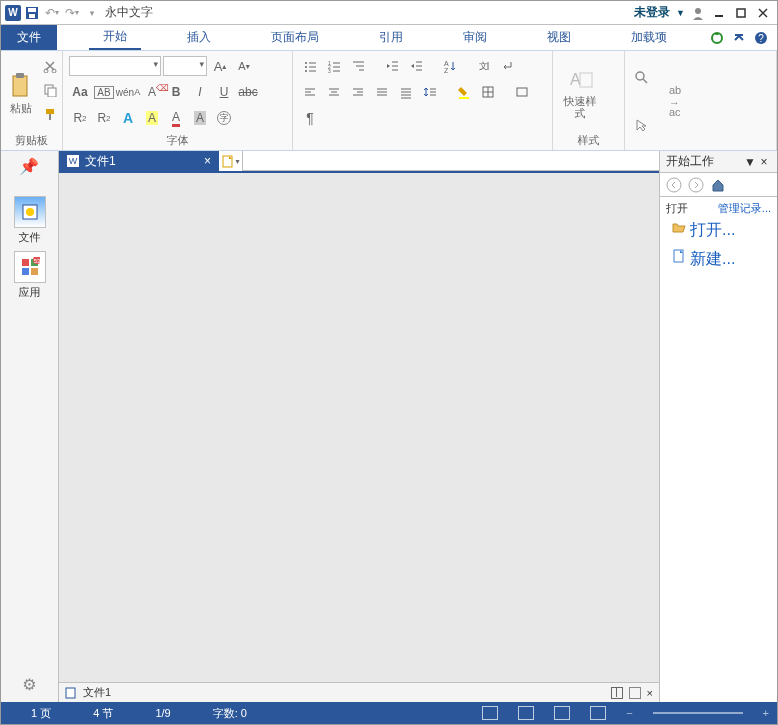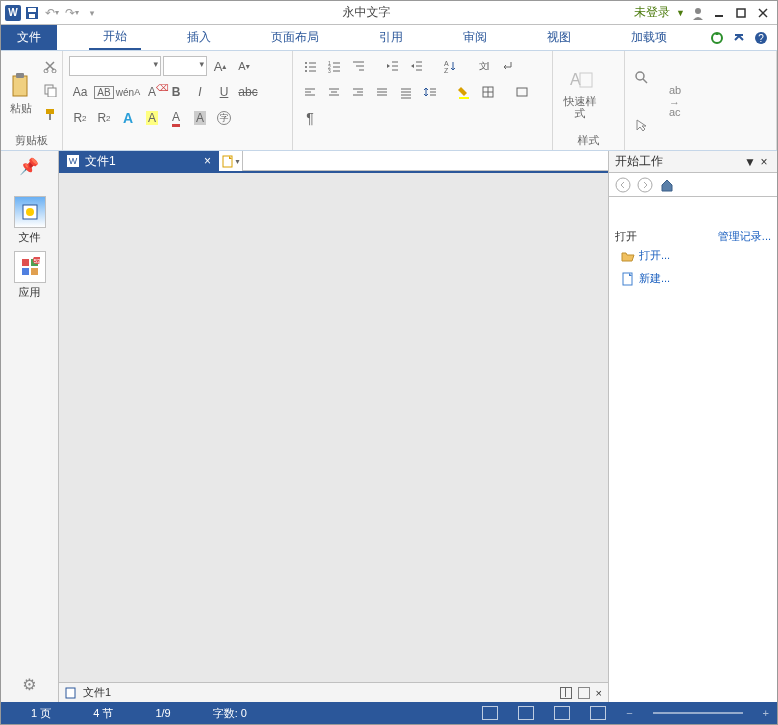--- a/index.html
+++ b/index.html
@@ -3,23 +3,23 @@
 <meta charset="utf-8">
 <style>
 * { box-sizing: border-box; margin: 0; padding: 0; }
 body { font-family: "Microsoft YaHei", sans-serif; font-size: 12px; background: #fff; width: 778px; height: 725px; overflow: hidden; border: 1px solid #999; }
 
 .titlebar { height: 24px; background: #fff; display: flex; align-items: center; border-bottom: 1px solid #c0c0c0; }
 .titlebar .qat { display: flex; align-items: center; gap: 2px; padding: 0 4px; }
 .titlebar .app-icon { width: 16px; height: 16px; background: #2b579a; color: #fff; font-size: 10px; font-weight: bold; display: flex; align-items: center; justify-content: center; border-radius: 2px; }
 .titlebar .qat-btn { width: 18px; height: 18px; display: flex; align-items: center; justify-content: center; color: #999; cursor: pointer; }
 .titlebar .qat-btn.save { color: #2b579a; }
-.titlebar .title { flex: 1; text-align: center; color: #444; }
+.titlebar .title { flex: 1; text-align: left; color: #444; }
 .titlebar .right { display: flex; align-items: center; gap: 6px; padding: 0 6px; }
-.titlebar .right span { color: #4d7c0f; cursor: pointer; }
+.titlebar .right span { color: #0c4a6e; cursor: pointer; font-weight: bold; }
 .titlebar .win-btn { width: 16px; height: 16px; display: flex; align-items: center; justify-content: center; color: #333; }
 
 .menubar { height: 26px; background: #fff; display: flex; align-items: stretch; border-bottom: 1px solid #c5d6e8; }
 .menubar .file-tab { background: #2b579a; color: #fff; padding: 0 16px; display: flex; align-items: center; }
 .menubar .tab { padding: 0 14px; display: flex; align-items: center; color: #2b579a; cursor: pointer; margin-left: 32px; }
 .menubar .tab.active { color: #2b579a; border-bottom: 2px solid #2b579a; font-weight: normal; }
 .menubar .spacer { flex: 1; }
 .menubar .helpicons { display: flex; align-items: center; gap: 6px; padding: 0 8px; }
 .menubar .helpicons span { color: #2b579a; width: 16px; height: 16px; display: flex; align-items: center; justify-content: center; }
 
@@ -49,30 +49,30 @@
 .doc-tab { background: #2b579a; color: #fff; padding: 0 8px; display: flex; align-items: center; gap: 6px; min-width: 160px; }
 .doc-tab .doc-icon { width: 12px; height: 12px; background: #fff; color: #2b579a; font-size: 9px; display: flex; align-items: center; justify-content: center; }
 .doc-tab .close { margin-left: auto; }
 .newdoc-btn { width: 24px; display: flex; align-items: center; justify-content: center; color: #d9a000; border-right: 1px solid #c0c0c0; background: #fff; }
 .url-bar { flex: 1; background: #fff; border-bottom: 1px solid #c0c0c0; }
 .canvas { flex: 1; background: #e8e8e8; }
 
 .doc-bottom-tabs { height: 20px; background: #f4f4f4; border-top: 1px solid #c0c0c0; display: flex; align-items: center; padding: 0 6px; gap: 6px; font-size: 11px; color: #333; }
 .doc-bottom-tabs .btb-icon { width: 12px; height: 12px; border: 1px solid #888; }
 
-.taskpane { width: 169px; border-left: 1px solid #c0c0c0; background: #fff; display: flex; flex-direction: column; }
+.taskpane { width: 118px; border-left: 1px solid #c0c0c0; background: #fff; display: flex; flex-direction: column; }
 .tp-header { height: 22px; display: flex; align-items: center; padding: 0 6px; background: #f4f4f4; border-bottom: 1px solid #c0c0c0; }
 .tp-header .tp-title { flex: 1; color: #333; }
 .tp-header .tp-btn { width: 14px; text-align: center; color: #333; cursor: pointer; }
 .tp-nav { height: 24px; display: flex; align-items: center; gap: 6px; padding: 0 6px; border-bottom: 1px solid #c0c0c0; }
 .tp-nav span { color: #888; cursor: pointer; }
-.tp-section { padding: 4px 6px; margin-top: 28px; }
+.tp-section { padding: 4px 6px; }
 .tp-section .sec-hdr { display: flex; font-size: 11px; color: #333; }
 .tp-section .sec-hdr .mgr { margin-left: auto; color: #1a5fbf; }
-.tp-link { display: flex; align-items: center; gap: 4px; padding: 4px 0 4px 6px; color: #1a5fbf; cursor: pointer; font-size: 11px; }
+.tp-link { display: flex; align-items: flex-start; gap: 4px; padding: 4px 0 4px 6px; color: #1a5fbf; cursor: pointer; font-size: 16px; }
 .tp-link .fi { width: 14px; height: 14px; }
 
 .statusbar { height: 22px; background: #2b579a; color: #fff; display: flex; align-items: center; font-size: 11px; padding: 0 8px; gap: 20px; }
 .statusbar .spacer { flex: 1; }
 .statusbar .sb-item { white-space: nowrap; margin-left: 22px; }
 .statusbar .view-btn { width: 16px; height: 14px; border: 1px solid #fff; opacity: 0.7; }
 .statusbar .zoom-track { width: 90px; height: 2px; background: rgba(255,255,255,0.5); position: relative; }
 .statusbar .zoom-track::before { content: ""; position: absolute; left: -10px; top: -6px; color: #fff; }
 
 svg { display: block; }
@@ -195,21 +195,21 @@
 
   <div class="ribbon-group" style="width:230px">
     <div class="group-body rcol">
       <div class="rrow">
         <div class="combo" style="width:92px"></div>
         <div class="combo" style="width:44px"></div>
         <div class="rbtn" style="font-size:13px">A<sup style="font-size:8px">▴</sup></div>
         <div class="rbtn" style="font-size:11px">A<sup style="font-size:8px">▾</sup></div>
       </div>
       <div class="rrow">
-        <div class="rbtn" style="font-weight:normal">Aa</div>
+        <div class="rbtn" style="font-weight:bold">Aa</div>
         <div class="rbtn">
             <span style="border:1px solid #888;padding:0 2px;font-size:10px">AB</span>
           </div>
         <div class="rbtn" style="font-size:10px">wén<br><span style="font-size:9px">A</span></div>
         <div class="rbtn">
             <span style="position:relative">A<span style="position:absolute;color:#d04040;font-size:9px;left:8px;top:-2px">⌫</span></span>
           </div>
         <div class="rbtn" style="font-weight:bold">B</div>
         <div class="rbtn" style="font-style:italic">I</div>
         <div class="rbtn" style="text-decoration:underline">U</div>
@@ -228,20 +228,21 @@
             <span style="border-bottom:3px solid #d04040">A</span>
           </div>
         <div class="rbtn">
             <span style="background:#ccc;padding:0 2px">A</span>
           </div>
         <div class="rbtn">
             <span style="border:1px solid #888;border-radius:50%;width:14px;height:14px;display:flex;align-items:center;justify-content:center;font-size:9px">字</span>
           </div>
       </div>
     </div>
+    <div class="group-label">字体</div>
   </div>
 
   <div class="ribbon-group" style="width:260px">
     <div class="group-body rcol">
       <div class="rrow">
         <div class="rbtn">
             <svg width="14" height="14">
               <circle cx="3" cy="4" r="1" fill="#666"></circle>
               <line x1="6" y1="4" x2="13" y2="4" stroke="#666"></line>
               <circle cx="3" cy="8" r="1" fill="#666"></circle>

